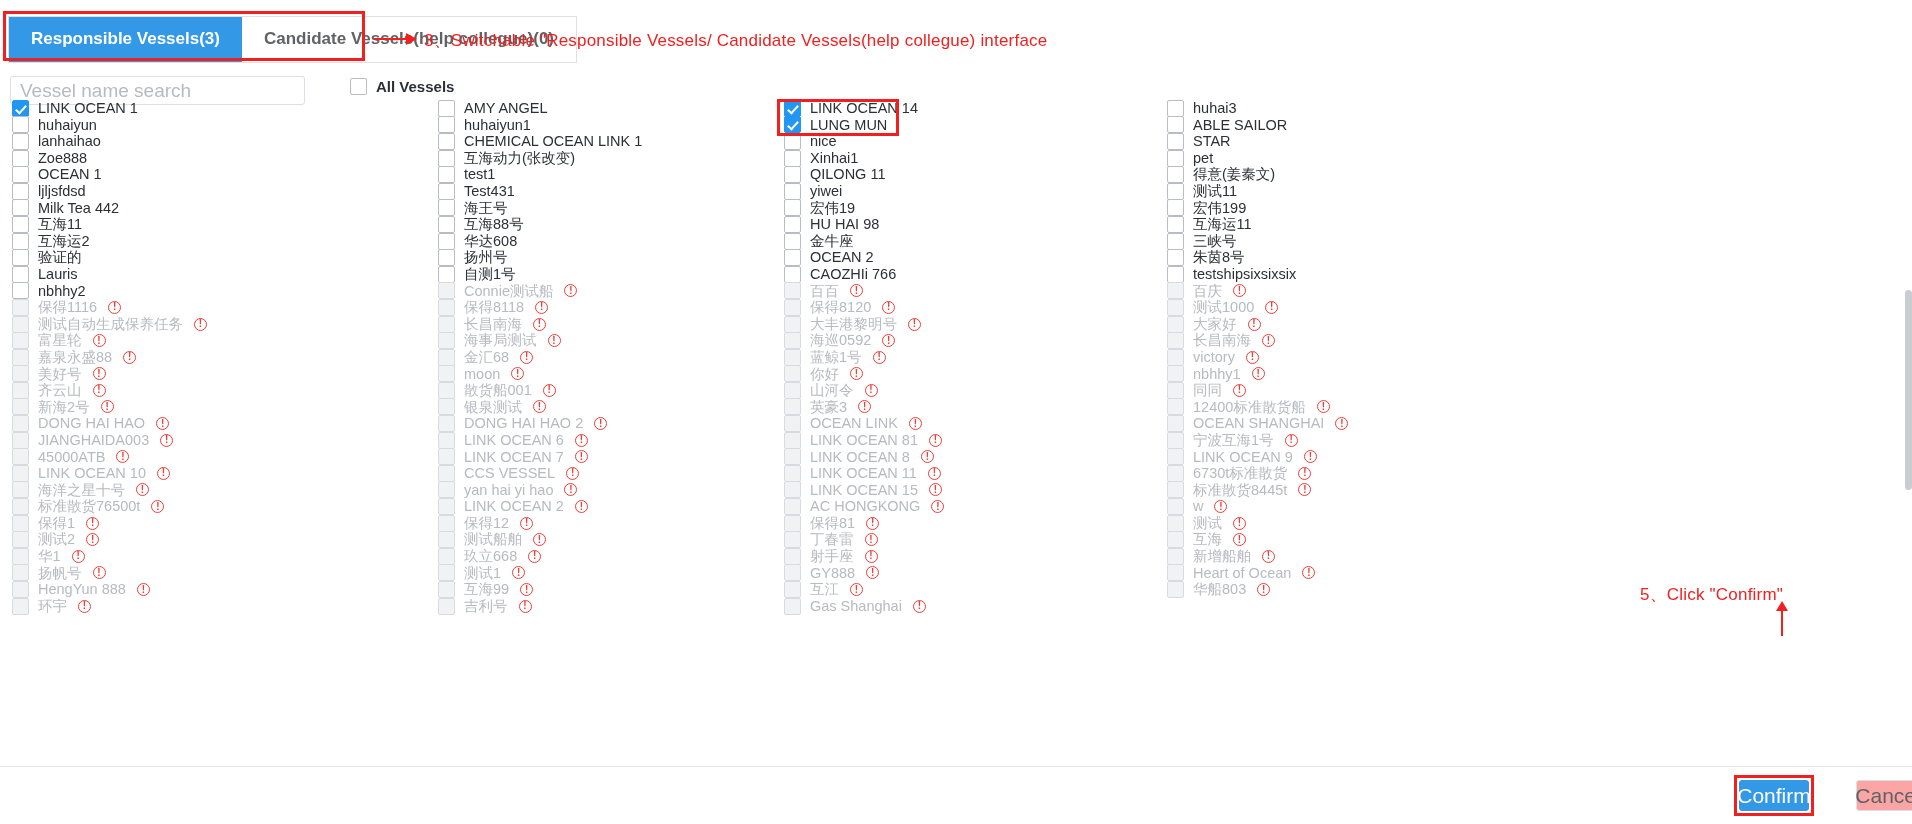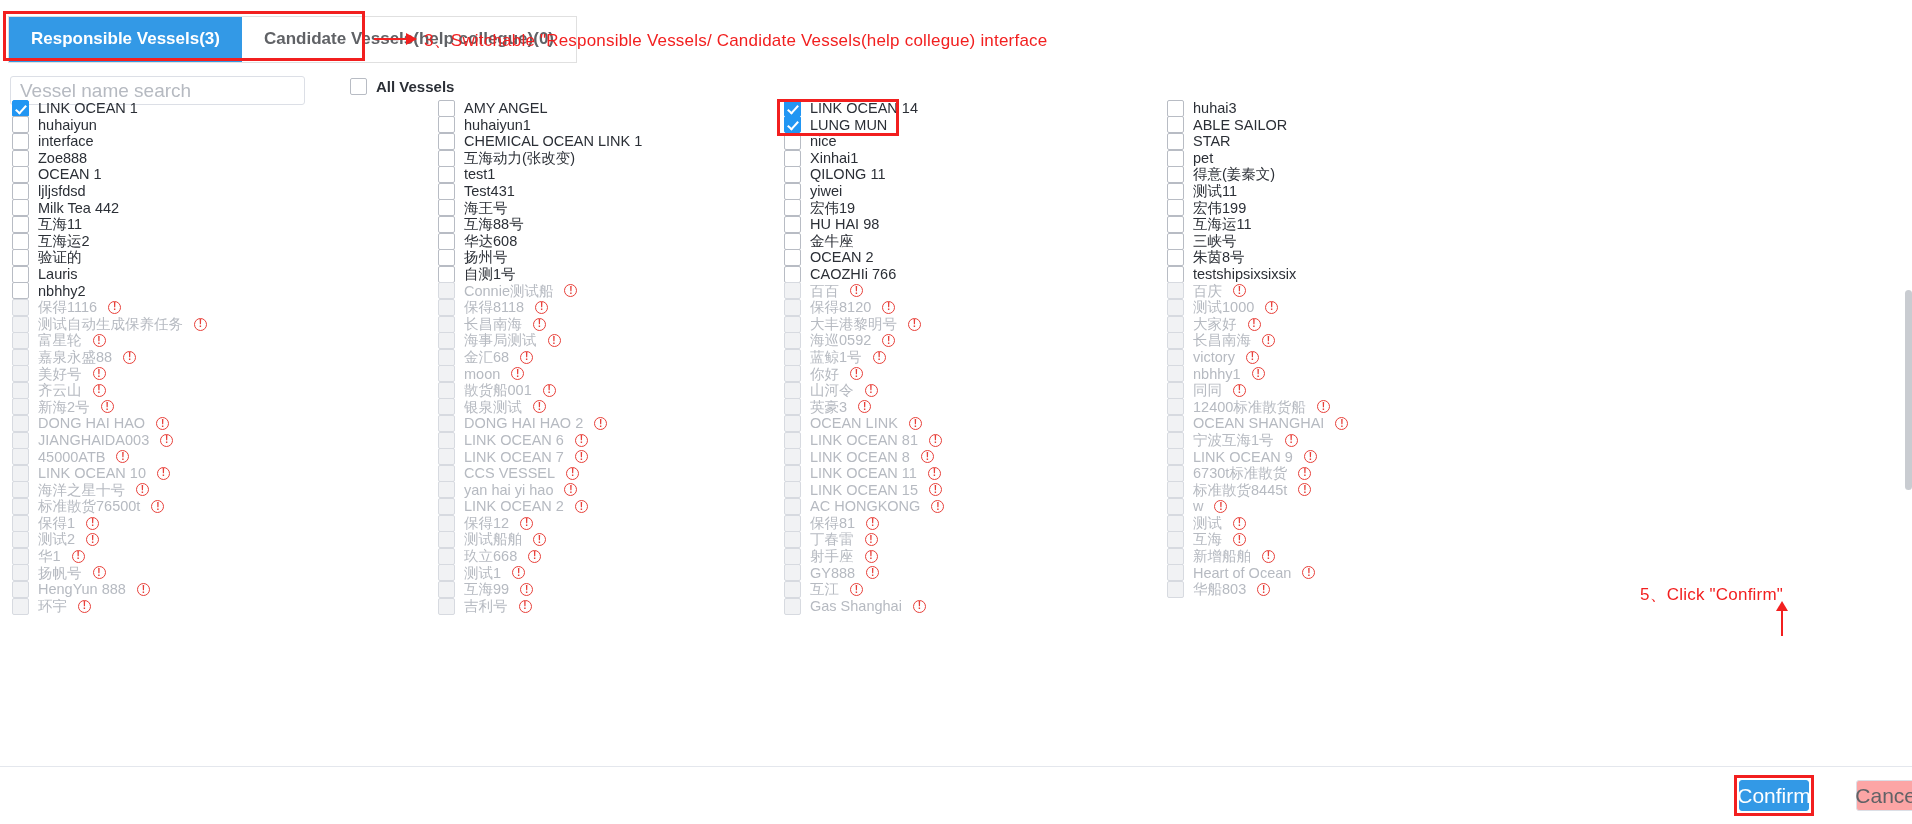--- a/index.html
+++ b/index.html
@@ -228,21 +228,21 @@
       <div class="vrow">
         <span class="cb checked"></span>
         <span class="vname">LINK OCEAN 1</span>
       </div>
       <div class="vrow">
         <span class="cb"></span>
         <span class="vname">huhaiyun</span>
       </div>
       <div class="vrow">
         <span class="cb"></span>
-        <span class="vname">interface</span>
+        <span class="vname">lanhaihao</span>
       </div>
       <div class="vrow">
         <span class="cb"></span>
         <span class="vname">Zoe888</span>
       </div>
       <div class="vrow">
         <span class="cb"></span>
         <span class="vname">OCEAN 1</span>
       </div>
       <div class="vrow">

